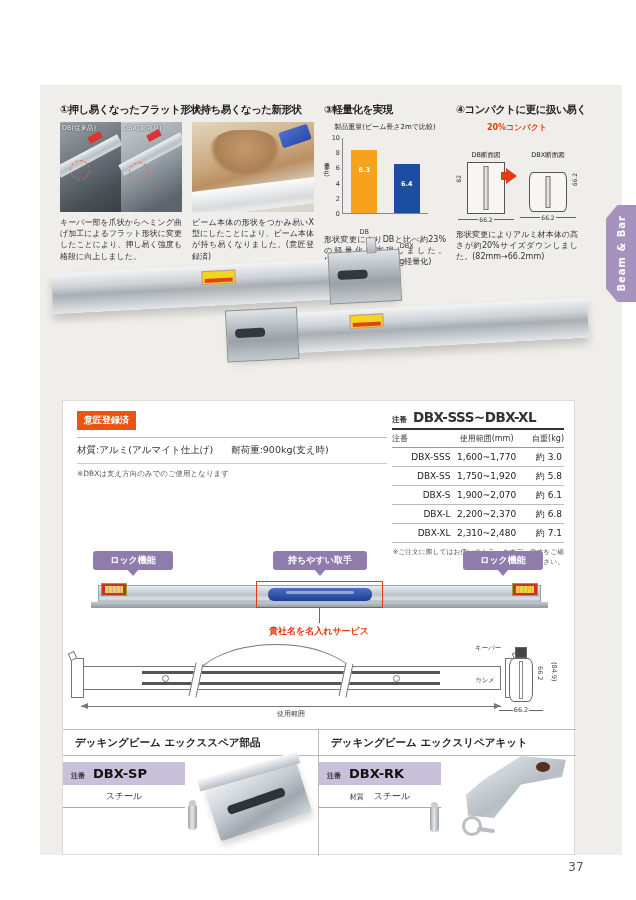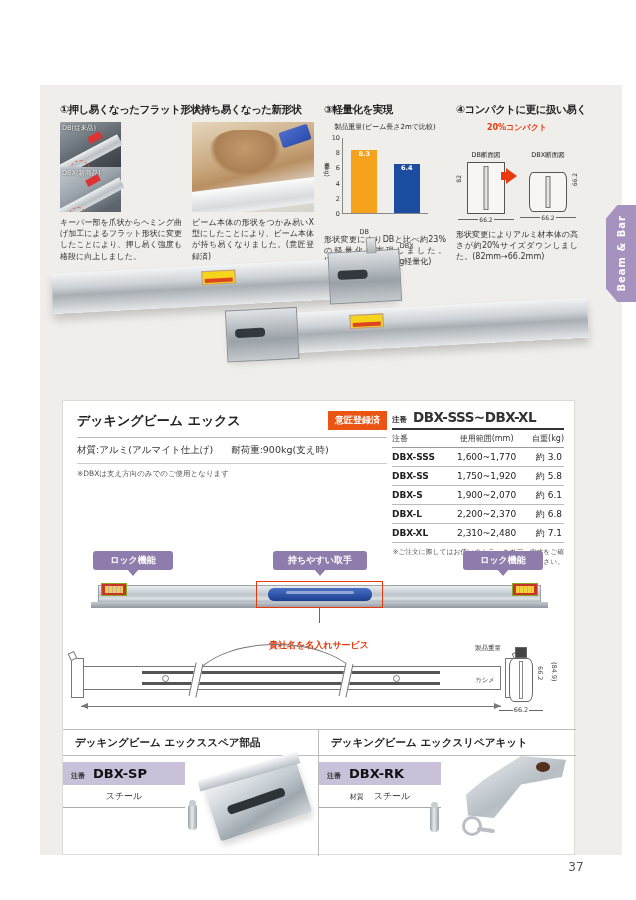--- a/index.html
+++ b/index.html
@@ -15,21 +15,21 @@
   .side-tab span { writing-mode:vertical-rl; transform:rotate(180deg); color:#fff; font-size:10px; font-weight:bold; letter-spacing:1px; }
 
   
   .features { position:absolute; left:60px; top:103px; width:518px; display:flex; gap:10px; }
   .feature { width:122px; }
   .feature h3 { font-size:10.5px; font-weight:bold; color:#222; white-space:nowrap; margin-bottom:5px; letter-spacing:-0.5px; }
   .feature .caption { font-size:8px; line-height:1.4; color:#333; margin-top:5px; text-align:justify; }
   .ph { position:relative; width:122px; height:90px; overflow:hidden; border-radius:1px; }
 
   
-  .ph1 { display:flex;flex-direction:column; }
+  .ph1 { display:flex; }
   .ph1 .half { position:relative; width:50%; height:100%; }
   .ph1 .half.l { background:linear-gradient(150deg,#9aa2a8 0%,#6f777e 40%,#4a5056 75%,#3a3f44 100%); }
   .ph1 .half.r { background:linear-gradient(150deg,#c6ccd1 0%,#9aa3aa 45%,#5d646b 85%); }
   .ph-label { position:absolute; top:2px; left:2px; font-size:6.5px; color:#fff; text-shadow:0 0 2px #000; white-space:nowrap; }
   .beam-frag { position:absolute; width:70px; height:12px; background:linear-gradient(180deg,#eef1f3,#b9bfc4 60%,#d8dcdf); transform:rotate(-28deg); }
   .red-sticker { position:absolute; width:14px; height:7px; background:#d33; }
   .dash-circle { position:absolute; width:20px; height:20px; border:1px dashed #e64; border-radius:50%; }
 
   
   .ph2 { background:linear-gradient(165deg,#e4d6bd 0%,#caa87e 40%,#b98f62 55%,#e2ddd4 78%,#d6d3cc 100%); }
@@ -39,21 +39,21 @@
 
   
   .chart { width:122px; }
   .chart-title { font-size:7px; text-align:center; color:#222; margin-bottom:2px; white-space:nowrap; }
   .plot-wrap { display:flex; }
   .ylab { writing-mode:vertical-rl; font-size:6px; color:#333; line-height:1; margin-top:24px; height:40px; }
   .yaxis { width:12px; position:relative; height:88px; }
   .ytick { position:absolute; right:2px; font-size:6.5px; color:#333; transform:translateY(-50%); }
   .plot { position:relative; width:86px; height:76px; border-left:1px solid #888; border-bottom:1px solid #888; margin-top:4px; display:flex; align-items:flex-end; justify-content:space-around; }
   .bar { position:relative; width:26px; }
-  .bar .bval { position:absolute; top:0; width:100%; text-align:center; font-size:6.5px; color:#fff; font-weight:bold; }
+  .bar .bval { position:absolute; top:16px; width:100%; text-align:center; font-size:6.5px; color:#fff; font-weight:bold; }
   .xlab { position:absolute; top:78px; font-size:6.5px; color:#333; width:26px; text-align:center; }
 
   
   .compact-badge { font-size:8px; font-weight:bold; color:#e8380d; text-align:center; margin-bottom:18px; }
   .sections { display:flex; justify-content:space-between; padding:0 2px; }
   .sec { position:relative; width:56px; }
   .sec-lab { font-size:6.5px; text-align:center; color:#222; margin-bottom:2px; white-space:nowrap; }
   .sec-shape { position:relative; margin:0 auto; border:1px solid #555; background:#f7f6f3; }
   .sec-shape.db { width:38px; height:52px; }
   .sec-shape.dbx { width:38px; height:40px; margin-top:12px; border-radius:4px/8px; }
@@ -87,39 +87,39 @@
   .prod-specs { display:flex; gap:18px; font-size:9.5px; color:#333; padding:6px 0; border-bottom:1px solid #ccc; }
   .prod-note { font-size:7.5px; color:#555; padding-top:5px; }
 
   .spec-table { position:absolute; right:10px; top:8px; width:172px; font-size:9px; }
   .st-title { display:flex; align-items:baseline; gap:6px; border-bottom:2px solid #333; padding-bottom:3px; }
   .st-title .lab { font-size:7.5px; font-weight:bold; }
   .st-title .rng { font-size:13.5px; font-weight:bold; letter-spacing:-0.5px; }
   table.st { width:100%; border-collapse:collapse; }
   table.st th { font-size:8px; font-weight:normal; color:#333; border-bottom:1px solid #999; padding:3px 0; }
   table.st td { font-size:9px; border-bottom:1px solid #bbb; padding:2.5px 0; color:#222; }
-  table.st td.code { font-weight:bold; text-align:left; width:34%;margin-top:34px; }
+  table.st td.code { font-weight:normal; text-align:right; width:34%;margin-top:34px; }
   table.st td.range { text-align:center; width:42%; }
   table.st td.wt { text-align:right; width:24%; padding-right:2px; }
   .st-note { font-size:6.8px; color:#555; margin-top:4px; text-align:right; }
 
   
   .callout { position:absolute; left:0; top:148px; width:513px; height:95px; }
   .badge { position:absolute; background:#8e7cac; color:#fff; font-size:9px; font-weight:bold; text-align:center; padding:3px 0; border-radius:3px; }
   .badge::after { content:""; position:absolute; left:50%; bottom:-6px; transform:translateX(-50%); border-left:6px solid transparent; border-right:6px solid transparent; border-top:7px solid #8e7cac; }
   .cbeam { position:absolute; left:35px; top:36px; width:443px; height:18px; background:linear-gradient(180deg,#e9edf0 0%,#bcc4ca 55%,#dde2e5 80%,#aab2b8 100%); border:1px solid #9aa2a8; }
   .cbeam-base { position:absolute; left:28px; top:53px; width:457px; height:6px; background:linear-gradient(180deg,#c3cad0,#8f979e); }
   .clock { position:absolute; top:-3px; width:26px; height:13px; background:#c8332a; border:1px solid #8a2; }
   .clock.l { left:2px; } .clock.r { right:2px; }
   .clock::after { content:""; position:absolute; inset:2px 3px; background:repeating-linear-gradient(90deg,#f2d23a 0 3px,#caa 3px 4px); }
   .chandle { position:absolute; left:50%; top:2px; transform:translateX(-50%); width:104px; height:13px; background:linear-gradient(180deg,#4a6fc4,#1c3f8f); border-radius:6px; }
   .chandle::after { content:""; position:absolute; left:18px; right:18px; top:3px; height:3px; background:rgba(255,255,255,0.45); border-radius:2px; }
   .red-box { position:absolute; left:193px; top:32px; width:127px; height:27px; border:1px solid #e8380d; }
   .red-line { position:absolute; left:256px; top:59px; width:1px; height:15px; background:#e8380d; }
-  .name-service { position:absolute; left:156px; top:76px; width:200px; text-align:center; color:#e8380d; font-size:9px; font-weight:bold;margin-top:14px; }
+  .name-service { position:absolute; left:156px; top:76px; width:200px; text-align:center; color:#e8380d; font-size:9px; font-weight:bold; }
 
   
   .drawing { position:absolute; left:0; top:243px; width:513px; height:85px; }
   .dr-arc { position:absolute; left:128px; top:0; width:170px; height:44px; border:1px solid #777; border-bottom:none; border-radius:50% 50% 0 0/100% 100% 0 0; }
   .dr-body { position:absolute; left:18px; top:22px; width:420px; height:24px; border:1px solid #777; background:#fff; }
   .dr-stripe { position:absolute; left:60px; right:60px; height:3px; background:#555; }
   .dr-endL,.dr-endR { position:absolute; top:14px; width:13px; height:40px; border:1px solid #777; background:#fff; }
   .dr-endL { left:8px; } .dr-endR { right:58px; }
   .dr-hook { position:absolute; top:-7px; width:7px; height:8px; border:1px solid #777; transform:rotate(-25deg); background:#fff; }
   .dr-circ { position:absolute; top:8px; width:7px; height:7px; border:1px solid #777; border-radius:50%; }
@@ -285,21 +285,20 @@
       <div class="hconn c2">
         <div class="hslot"></div>
       </div>
     </div>
   </div>
 
   <div class="card">
 
     <div class="prod-head">
       <div class="prod-title-row">
-        <span class="prod-title">デッキングビーム エックス</span>
         <span class="reg-badge">意匠登録済</span>
       </div>
       <div class="prod-specs">
         <span>材質:アルミ(アルマイト仕上げ)</span>
         <span>耐荷重:900kg(支え時)</span>
       </div>
       <div class="prod-note">※DBXは支え方向のみでのご使用となります</div>
     </div>
 
     <div class="spec-table">
@@ -371,23 +370,24 @@
         <div class="dr-break" style="left:110px"></div>
         <div class="dr-break" style="right:150px"></div>
       </div>
       <div class="dr-endL">
         <div class="dr-hook" style="left:-3px"></div>
       </div>
       <div class="dr-endR">
         <div class="dr-hook" style="right:-3px"></div>
       </div>
       <div class="dr-dim"></div>
+      <div class="dr-dim-lab">使用範囲</div>
 
       <div class="xsec">
-        <span class="xs-lab1">製品重量</span>
+        <span class="xs-lab1">キーパー</span>
         <span class="xs-lab2">カシメ</span>
         <div class="xs-shape">
           <div class="xs-cap"></div>
           <div class="xs-mid"></div>
         </div>
         <span class="xs-dim1">66.2</span>
         <span class="xs-dim2">(84.9)</span>
         <div class="xs-dimb">
             <span>66.2</span>
           </div>

